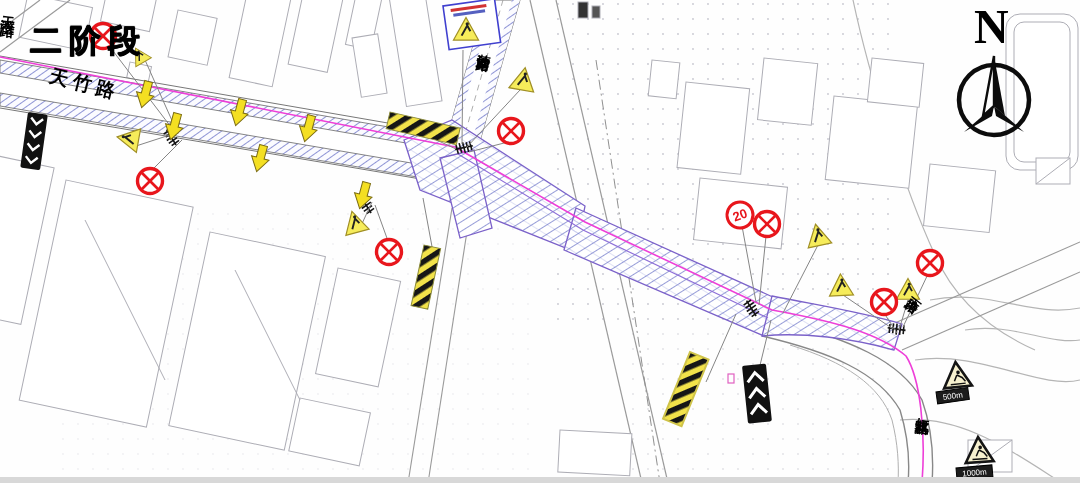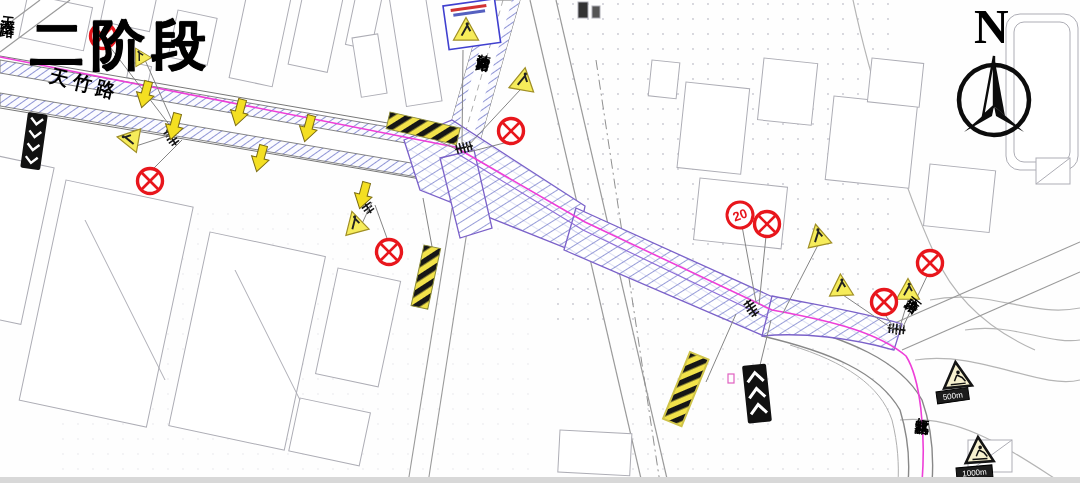--- a/index.html
+++ b/index.html
@@ -2,21 +2,21 @@
 <html><head>
 <meta charset="utf-8">
 <style>
   html,body{margin:0;padding:0;background:#fff;}
   #stage{position:relative;width:1080px;height:483px;overflow:hidden;background:#fefefe;
          font-family:"Liberation Sans","DejaVu Sans",sans-serif;}
   #stage svg{position:absolute;left:0;top:0;}
   svg text{font-family:"Liberation Sans","DejaVu Sans",sans-serif;}
   .label{position:absolute;color:#000;white-space:nowrap;line-height:1.05;}
   .vlabel{writing-mode:vertical-rl;text-orientation:upright;}
-  .phase{left:30px;top:16px;font-size:54px;font-weight:900;letter-spacing:7px;
+  .phase{left:30px;top:24px;font-size:32px;font-weight:900;letter-spacing:7px;
          text-shadow:0 0 1px #000,0.5px 0.5px 0 #000,-0.5px 0.5px 0 #000;}
   .tiancheng{left:2px;top:4px;font-size:15px;font-weight:700;transform:rotate(6deg);transform-origin:top left;letter-spacing:3px;}
   .tianzhu{left:52px;top:66px;font-size:19px;font-weight:700;transform:rotate(14deg);transform-origin:top left;letter-spacing:5px;}
   .maosha{left:479px;top:42px;font-size:13.5px;font-weight:700;transform:rotate(10deg);transform-origin:top left;letter-spacing:1px;}
   .xiatang{left:918px;top:287px;font-size:13px;font-weight:700;transform:rotate(38deg);transform-origin:top left;letter-spacing:1px;}
   .hongqi{left:917px;top:406px;font-size:14px;font-weight:700;transform:rotate(6deg);transform-origin:top left;letter-spacing:1px;}
   .north-n{left:974px;top:2px;font-size:48px;font-weight:700;font-family:"Liberation Serif","DejaVu Serif",serif;}
 </style>
 </head>
 <body>

